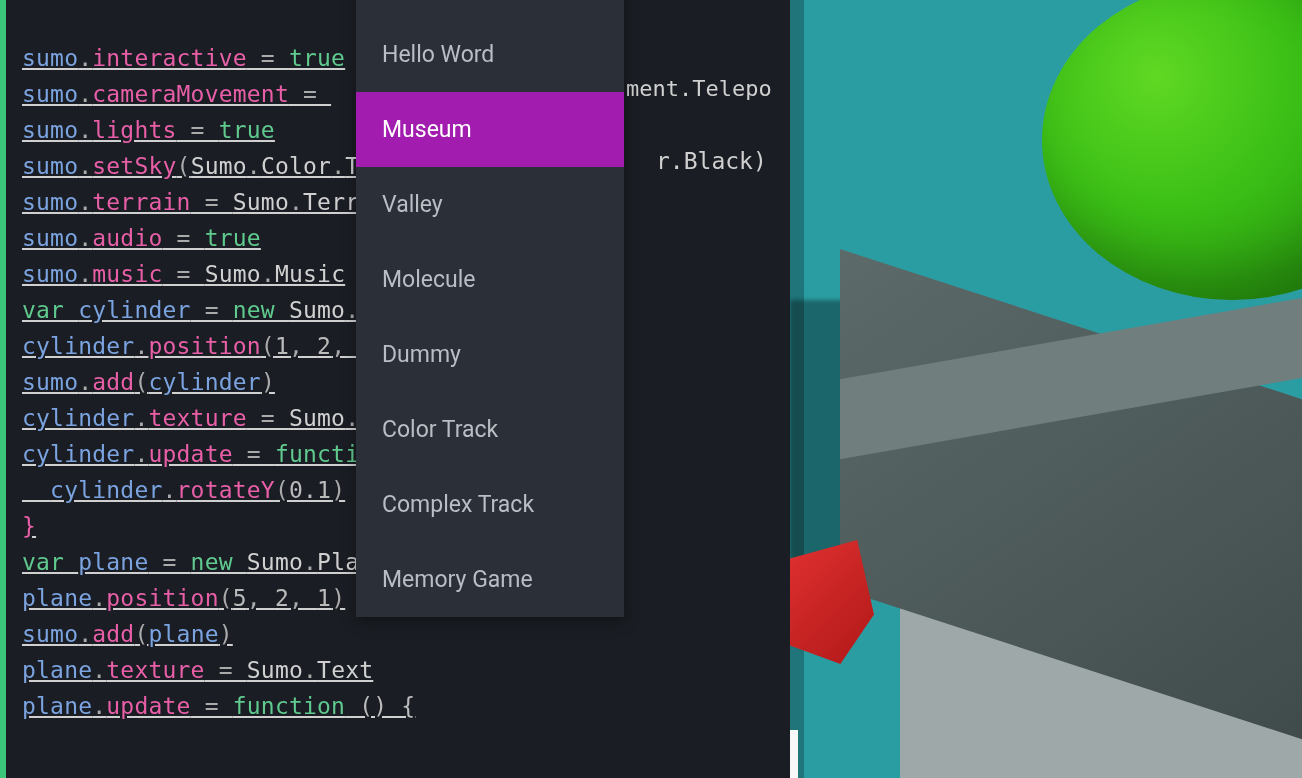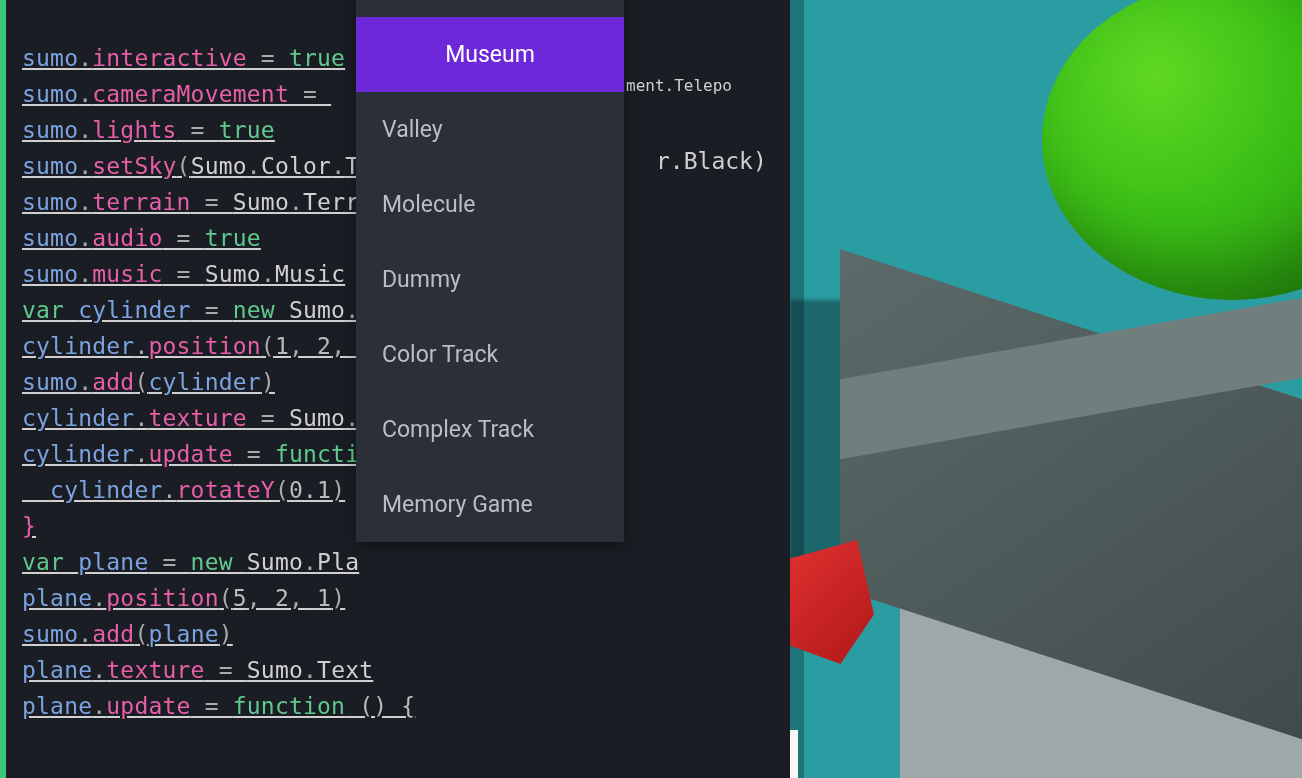--- a/index.html
+++ b/index.html
@@ -59,23 +59,22 @@
   box-shadow: 0 4px 14px rgba(0,0,0,0.35);
 }
 .dropdown-item {
   padding: 24px 26px;
   font-size: 23px;
   color: #b9bdc4;
   cursor: pointer;
 }
 .dropdown-item:first-child { padding-top: 6px; color: #7e838c; }
 .dropdown-item.selected {
-  background: #6d28d9;
+  background: #a21caf;
   color: #ffffff;
-  text-align: center;
 }
 .viewport {
   width: 512px;
   height: 100%;
   position: relative;
   background: #2a9da3;
   overflow: hidden;
 }
 .viewport .shade-left {
   position: absolute;
@@ -148,29 +147,30 @@
 </style>
 </head>
 <body>
 
 <div class="code-panel">
   <div class="green-bar"></div>
   <div class="code-area" id="code-area"><span class="code-line"><span class="tk-var">sumo</span><span class="tk-punc">.</span><span class="tk-prop">interactive</span><span class="tk-eq"> = </span><span class="tk-bool">true</span></span><span class="code-line"><span class="tk-var">sumo</span><span class="tk-punc">.</span><span class="tk-prop">cameraMovement</span><span class="tk-eq"> = </span></span><span class="code-line"><span class="tk-var">sumo</span><span class="tk-punc">.</span><span class="tk-prop">lights</span><span class="tk-eq"> = </span><span class="tk-bool">true</span></span><span class="code-line"><span class="tk-var">sumo</span><span class="tk-punc">.</span><span class="tk-prop">setSky</span><span class="tk-punc">(</span><span class="tk-type">Sumo</span><span class="tk-punc">.</span><span class="tk-type">Color</span><span class="tk-punc">.</span><span class="tk-type">T</span></span><span class="code-line"><span class="tk-var">sumo</span><span class="tk-punc">.</span><span class="tk-prop">terrain</span><span class="tk-eq"> = </span><span class="tk-type">Sumo</span><span class="tk-punc">.</span><span class="tk-type">Terro</span></span><span class="code-line"><span class="tk-var">sumo</span><span class="tk-punc">.</span><span class="tk-prop">audio</span><span class="tk-eq"> = </span><span class="tk-bool">true</span></span><span class="code-line"><span class="tk-var">sumo</span><span class="tk-punc">.</span><span class="tk-prop">music</span><span class="tk-eq"> = </span><span class="tk-type">Sumo</span><span class="tk-punc">.</span><span class="tk-type">Music</span></span><span class="code-line"><span class="tk-str"></span></span><span class="code-line"><span class="tk-kw">var </span><span class="tk-var">cylinder</span><span class="tk-eq"> = </span><span class="tk-kw">new </span><span class="tk-type">Sumo</span><span class="tk-punc">.</span><span class="tk-type">C</span></span><span class="code-line"><span class="tk-var">cylinder</span><span class="tk-punc">.</span><span class="tk-prop">position</span><span class="tk-punc">(</span><span class="tk-num">1</span><span class="tk-punc">, </span><span class="tk-num">2</span><span class="tk-punc">, </span><span class="tk-num">-1</span><span class="tk-punc">)</span></span><span class="code-line"><span class="tk-var">sumo</span><span class="tk-punc">.</span><span class="tk-prop">add</span><span class="tk-punc">(</span><span class="tk-var">cylinder</span><span class="tk-punc">)</span></span><span class="code-line"><span class="tk-var">cylinder</span><span class="tk-punc">.</span><span class="tk-prop">texture</span><span class="tk-eq"> = </span><span class="tk-type">Sumo</span><span class="tk-punc">.</span><span class="tk-type">Te</span></span><span class="code-line"><span class="tk-var">cylinder</span><span class="tk-punc">.</span><span class="tk-prop">update</span><span class="tk-eq"> = </span><span class="tk-kw">function</span></span><span class="code-line"><span class="tk-str">  </span><span class="tk-var">cylinder</span><span class="tk-punc">.</span><span class="tk-prop">rotateY</span><span class="tk-punc">(</span><span class="tk-num">0.1</span><span class="tk-punc">)</span></span><span class="code-line"><span class="tk-brace">}</span></span><span class="code-line"><span class="tk-str"></span></span><span class="code-line"><span class="tk-kw">var </span><span class="tk-var">plane</span><span class="tk-eq"> = </span><span class="tk-kw">new </span><span class="tk-type">Sumo</span><span class="tk-punc">.</span><span class="tk-type">Pla</span></span><span class="code-line"><span class="tk-var">plane</span><span class="tk-punc">.</span><span class="tk-prop">position</span><span class="tk-punc">(</span><span class="tk-num">5</span><span class="tk-punc">, </span><span class="tk-num">2</span><span class="tk-punc">, </span><span class="tk-num">1</span><span class="tk-punc">)</span></span><span class="code-line"><span class="tk-var">sumo</span><span class="tk-punc">.</span><span class="tk-prop">add</span><span class="tk-punc">(</span><span class="tk-var">plane</span><span class="tk-punc">)</span></span><span class="code-line"><span class="tk-var">plane</span><span class="tk-punc">.</span><span class="tk-prop">texture</span><span class="tk-eq"> = </span><span class="tk-type">Sumo</span><span class="tk-punc">.</span><span class="tk-type">Text</span></span><span class="code-line"><span class="tk-var">plane</span><span class="tk-punc">.</span><span class="tk-prop">update</span><span class="tk-eq"> = </span><span class="tk-kw">function</span><span class="tk-str"> () {</span></span></div>
 
   <div class="dropdown" id="dropdown">
       <div class="dropdown-item">Empty Project</div>
+      <div class="dropdown-item">Hello Word</div>
       <div class="dropdown-item selected">Museum</div>
       <div class="dropdown-item">Valley</div>
       <div class="dropdown-item">Molecule</div>
       <div class="dropdown-item">Dummy</div>
       <div class="dropdown-item">Color Track</div>
       <div class="dropdown-item">Complex Track</div>
       <div class="dropdown-item">Memory Game</div>
     </div>
-<span style="position: absolute; left: 626px; top: 76px; font-family: Consolas, Monaco, monospace; font-size: 16px; color: rgb(208, 208, 208);">ment.Telepo</span>
+<span style="position: absolute; left: 626px; top: 76px; font-family: Consolas, Monaco, monospace; font-size: 22px; color: rgb(208, 208, 208);">ment.Telepo</span>
     <span style="position: absolute; left: 656px; top: 148px; font-family: Consolas, Monaco, monospace; font-size: 23px; color: rgb(208, 208, 208);">r.Black)</span>
   </div>
 
 <div class="viewport">
   <div class="shade-left"></div>
   <div class="floor"></div>
   <div class="pedestal-shadow"></div>
   <div class="pedestal-side"></div>
   <div class="pedestal-top"></div>
   <div class="red-shape"></div>

